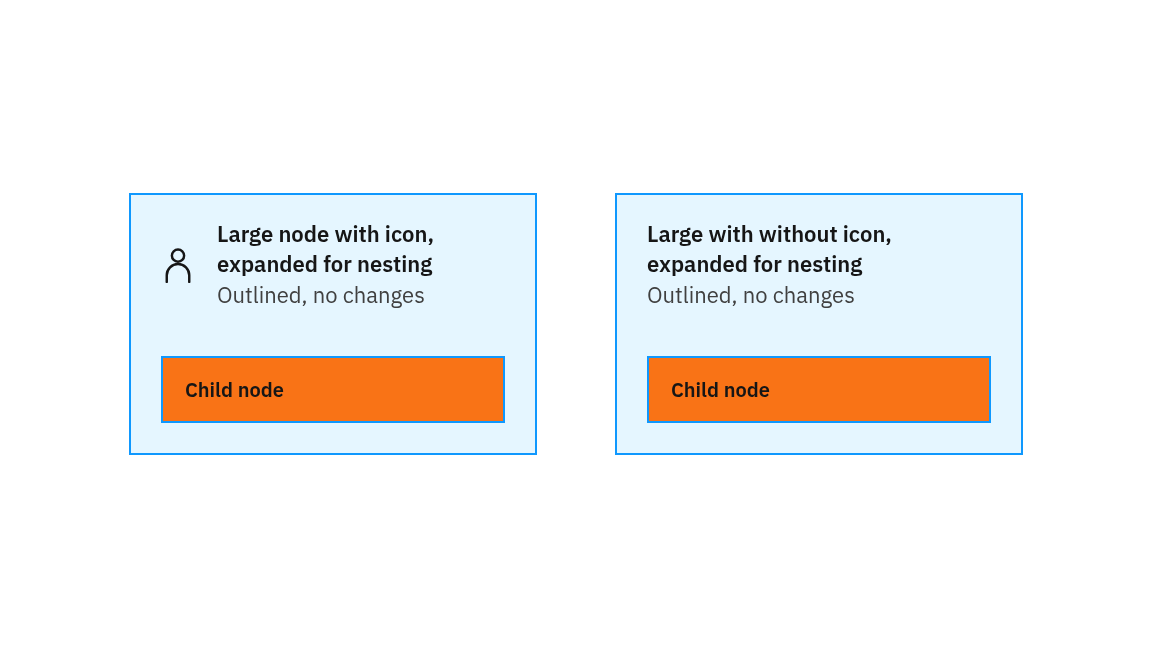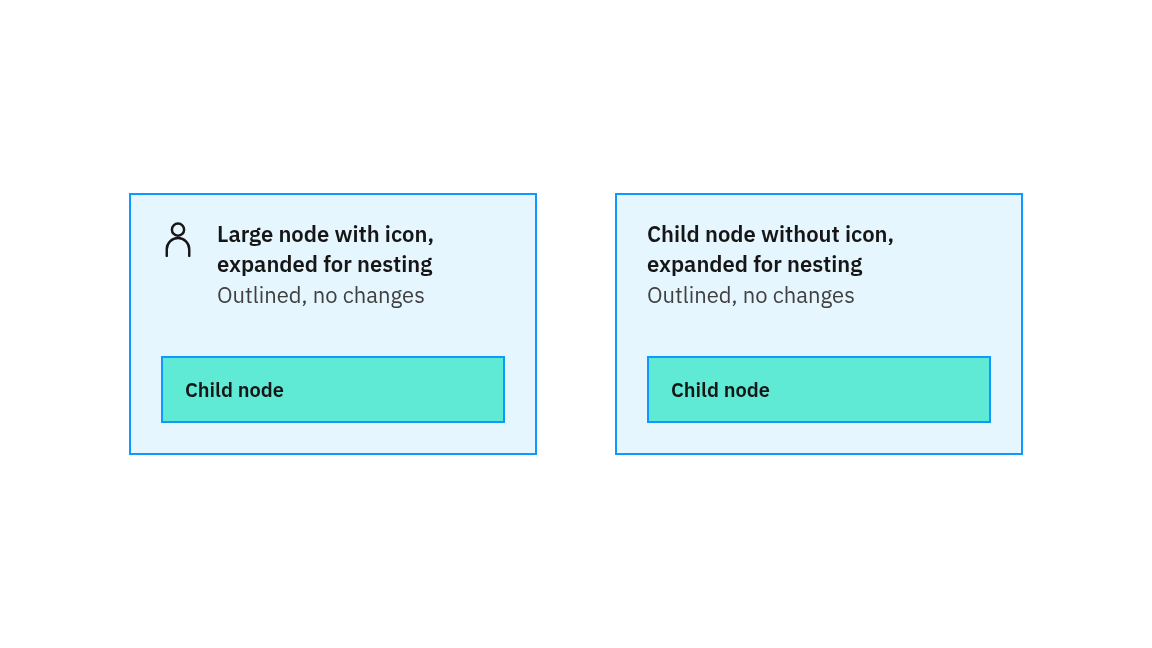--- a/index.html
+++ b/index.html
@@ -20,21 +20,21 @@
     .node-card {
       width: 408px;
       background: #e5f6ff;
       border: 2px solid #0f98fe;
       padding: 24px 30px 30px 30px;
       display: flex;
       flex-direction: column;
     }
     .node-header {
       display: flex;
-      align-items: flex-start;
+      align-items: center;
       gap: 22px;
     }
     .node-header.no-icon {
       gap: 0;
     }
     .icon-wrap {
       flex-shrink: 0;
       width: 34px;
       height: 40px;
       display: flex;
@@ -53,21 +53,21 @@
       color: #161616;
     }
     .subtitle-line {
       font-size: 22px;
       font-weight: 400;
       color: #404040;
       margin-top: 2px;
     }
     .child-node {
       margin-top: 46px;
-      background: #5eead4;
+      background: #f97316;
       border: 2px solid #0f98fe;
       padding: 18px 22px;
     }
     .child-label {
       font-size: 20px;
       font-weight: 600;
       color: #161616;
     }
     svg.person {
       width: 30px;
@@ -92,21 +92,21 @@
     </div>
   </div>
   <div class="child-node">
     <div class="child-label">Child node</div>
   </div>
 </div>
 
 <div class="node-card">
   <div class="node-header no-icon">
     <div class="text-wrap">
-      <div class="title-line">Child node without icon,</div>
+      <div class="title-line">Large with without icon,</div>
       <div class="title-line">expanded for nesting</div>
       <div class="subtitle-line">Outlined, no changes</div>
     </div>
   </div>
   <div class="child-node">
     <div class="child-label">Child node</div>
   </div>
 </div>
 
 </body></html>

